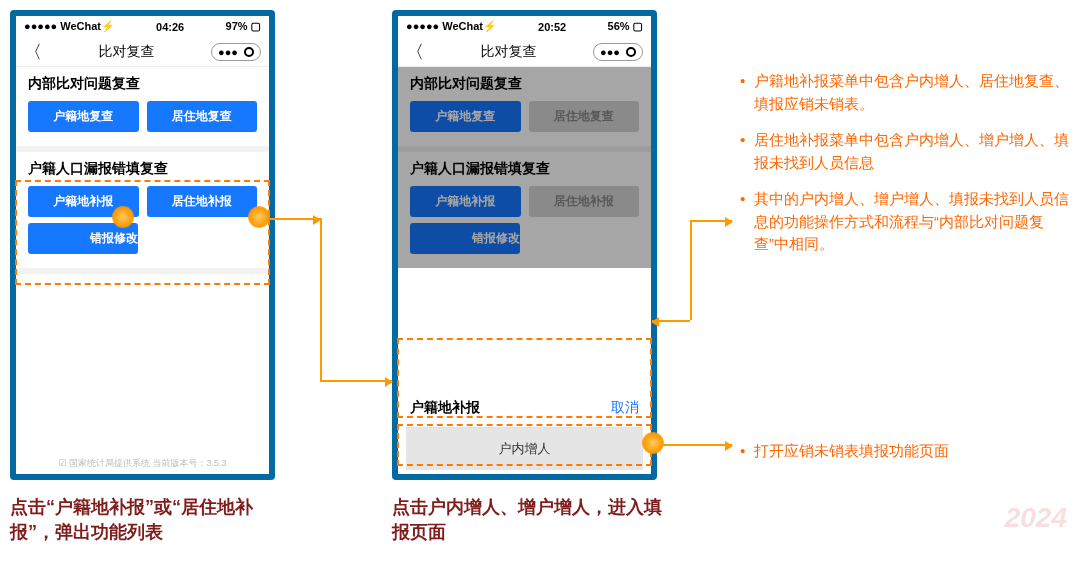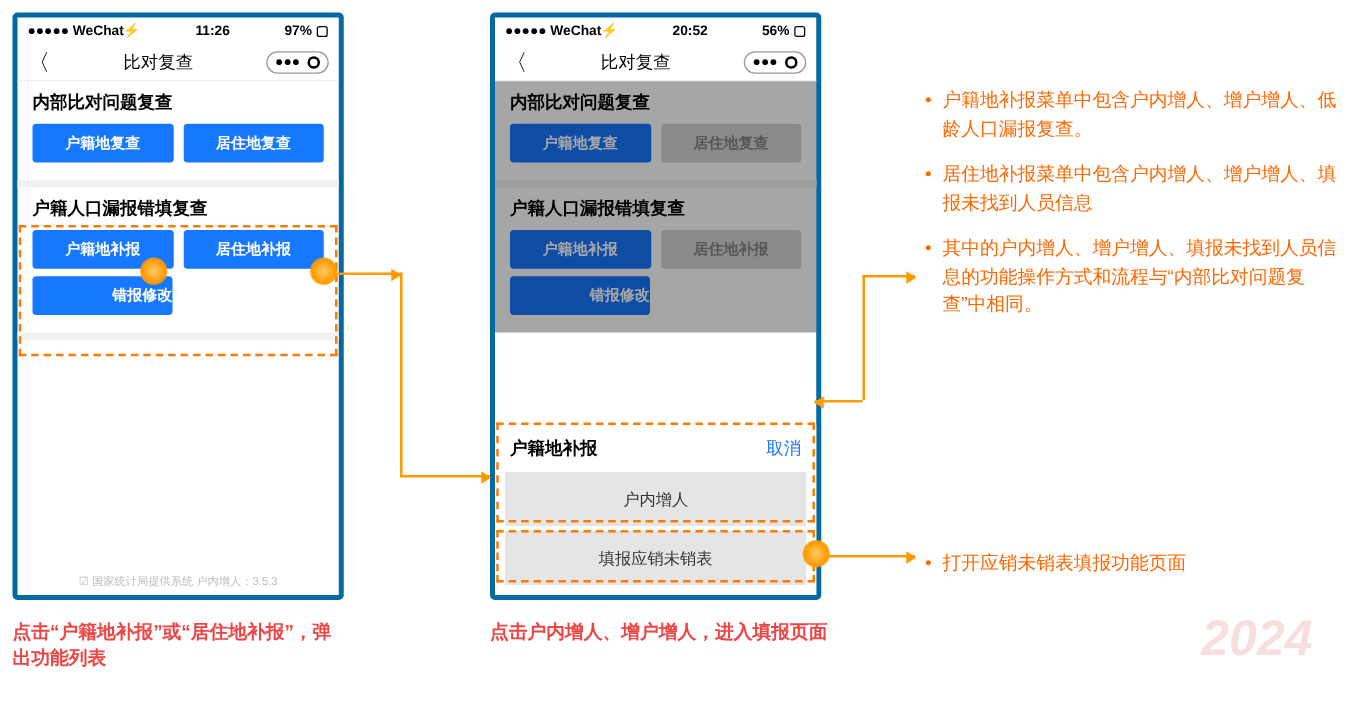--- a/index.html
+++ b/index.html
@@ -1,18 +1,18 @@
 <!DOCTYPE html>
 <html><head>
 <meta charset="utf-8">
 <style>
   * { box-sizing: border-box; margin: 0; padding: 0; }
   body { font-family: "Microsoft YaHei", sans-serif; background: #fff; width: 1080px; height: 574px; position: relative; overflow: hidden; }
 
-  .phone { position: absolute; width: 265px; border: 4px solid #0369a1; background: #fff; border-radius: 4px; }
+  .phone { position: absolute; width: 265px; border: 6px solid #0369a1; background: #fff; border-radius: 4px; }
   .phone1 { left: 10px; top: 10px; height: 470px; }
   .phone2 { left: 392px; top: 10px; height: 470px; }
 
   .statusbar { display: flex; align-items: center; justify-content: space-between; padding: 4px 8px; font-size: 11px; font-weight: bold; }
   .titlebar { display: flex; align-items: center; justify-content: space-between; padding: 4px 8px; height: 30px; border-bottom: 1px solid #eee; }
   .titlebar .back { font-size: 18px; }
   .titlebar .title { font-size: 14px; font-weight: 500; text-align: right; }
   .titlebar .icons { display: flex; align-items: center; gap: 6px; border: 1px solid #999; border-radius: 12px; padding: 2px 6px; font-size: 11px; }
   .icons .dot { width: 10px; height: 10px; border: 2px solid #000; border-radius: 50%; display: inline-block; }
 
@@ -30,42 +30,42 @@
   .sheet-head .cancel { color: #1677ff; font-weight: normal; }
   .sheet-item { background: #e5e5e5; text-align: center; padding: 12px 0; font-size: 13px; color: #333; border-top: 1px solid #e0e0e0; margin: 0 8px 4px 8px; }
   .sheet-item:first-of-type { margin-top: 4px; }
   .sheet-item.last { margin-bottom: 8px; }
 
   .footer-text { position: absolute; bottom: 4px; left: 0; right: 0; text-align: center; font-size: 9px; color: #bbb; }
 
   .highlight-box { position: absolute; border: 2px dashed #ff7a00; pointer-events: none; }
   .dot-hl { position: absolute; width: 22px; height: 22px; border-radius: 50%; background: radial-gradient(circle, #ffcc66 0%, #ff9900 60%, rgba(255,153,0,0) 100%); pointer-events: none; }
 
-  .caption { position: absolute; color: #ef4444; font-size: 15px; font-weight: 600; line-height: 1.4; }
+  .caption { position: absolute; color: #7f1d1d; font-size: 18px; font-weight: 600; line-height: 1.4; }
   .caption1 { left: 10px; top: 495px; width: 260px; }
   .caption2 { left: 392px; top: 495px; width: 280px; }
 
   .bullets { position: absolute; left: 740px; top: 70px; width: 330px; color: #ff6600; font-size: 15px; line-height: 1.5; }
   .bullets .item { display: flex; margin-bottom: 14px; }
   .bullets .dot { flex: 0 0 14px; }
   .bullets.b2 { top: 440px; }
 
   .arrow { position: absolute; border-top: 2px solid #ff9900; pointer-events: none; }
   .arrow::after { content: ""; position: absolute; right: -1px; top: -5px; border-left: 8px solid #ff9900; border-top: 5px solid transparent; border-bottom: 5px solid transparent; }
   .arrow-vert { position: absolute; border-left: 2px solid #ff9900; }
 
-  .watermark { position: absolute; right: 30px; bottom: 40px; font-size: 40px; font-style: italic; color: rgba(200,40,40,0.15); font-weight: bold; }
+  .watermark { position: absolute; right: 13px; bottom: 40px; font-size: 28px; font-style: italic; color: rgba(200,40,40,0.15); font-weight: bold; }
 </style>
 </head>
 <body>
 
 <div class="phone phone1">
   <div class="statusbar">
     <span>●●●●● WeChat⚡</span>
-    <span>11:26</span>
+    <span>04:26</span>
     <span>97% ▢</span>
   </div>
   <div class="titlebar">
     <span class="back">〈</span>
     <span class="title">比对复查</span>
     <span class="icons">
         <span>●●●</span> 
         <span class="dot"></span>
       </span>
   </div>
@@ -83,21 +83,21 @@
       <div class="btn">户籍地补报</div>
       <div class="btn">居住地补报</div>
     </div>
     <div class="btn-row">
       <div class="btn half">错报修改</div>
     </div>
   </div>
   <div class="divider"></div>
   <div class="section">
   </div>
-  <div class="footer-text">☑ 国家统计局提供系统 户内增人：3.5.3</div>
+  <div class="footer-text">☑ 国家统计局提供系统 当前版本号：3.5.3</div>
 </div>
 
 <div class="phone phone2">
   <div class="statusbar">
     <span>●●●●● WeChat⚡</span>
     <span>20:52</span>
     <span>56% ▢</span>
   </div>
   <div class="titlebar">
     <span class="back">〈</span>
@@ -127,21 +127,20 @@
       </div>
     </div>
     <div class="overlay"></div>
   </div>
   <div class="sheet">
     <div class="sheet-head">
       <span>户籍地补报</span>
       <span class="cancel">取消</span>
     </div>
     <div class="sheet-item">户内增人</div>
-    <div class="sheet-item last">填报应销未销表</div>
   </div>
 </div>
 
 <div class="highlight-box" style="left:15px; top:180px; width:255px; height:105px;"></div>
 <div class="highlight-box" style="left:397px; top:338px; width:255px; height:80px;"></div>
 <div class="highlight-box" style="left:397px; top:424px; width:255px; height:42px;"></div>
 
 <div class="dot-hl" style="left:112px; top:206px;"></div>
 <div class="dot-hl" style="left:248px; top:206px;"></div>
 <div class="dot-hl" style="left:642px; top:432px;"></div>
@@ -155,21 +154,21 @@
 <div class="arrow" style="left:690px; top:220px; width:42px;"></div>
 
 <div class="arrow" style="left:662px; top:444px; width:70px;"></div>
 
 <div class="caption caption1">点击“户籍地补报”或“居住地补报”，弹出功能列表</div>
 <div class="caption caption2">点击户内增人、增户增人，进入填报页面</div>
 
 <div class="bullets">
   <div class="item">
       <span class="dot">•</span>
-      <span>户籍地补报菜单中包含户内增人、增户增人、低龄人口漏报复查。</span>
+      <span>户籍地补报菜单中包含户内增人、居住地复查、填报应销未销表。</span>
     </div>
   <div class="item">
       <span class="dot">•</span>
       <span>居住地补报菜单中包含户内增人、增户增人、填报未找到人员信息</span>
     </div>
   <div class="item">
       <span class="dot">•</span>
       <span>其中的户内增人、增户增人、填报未找到人员信息的功能操作方式和流程与“内部比对问题复查”中相同。</span>
     </div>
 </div>

